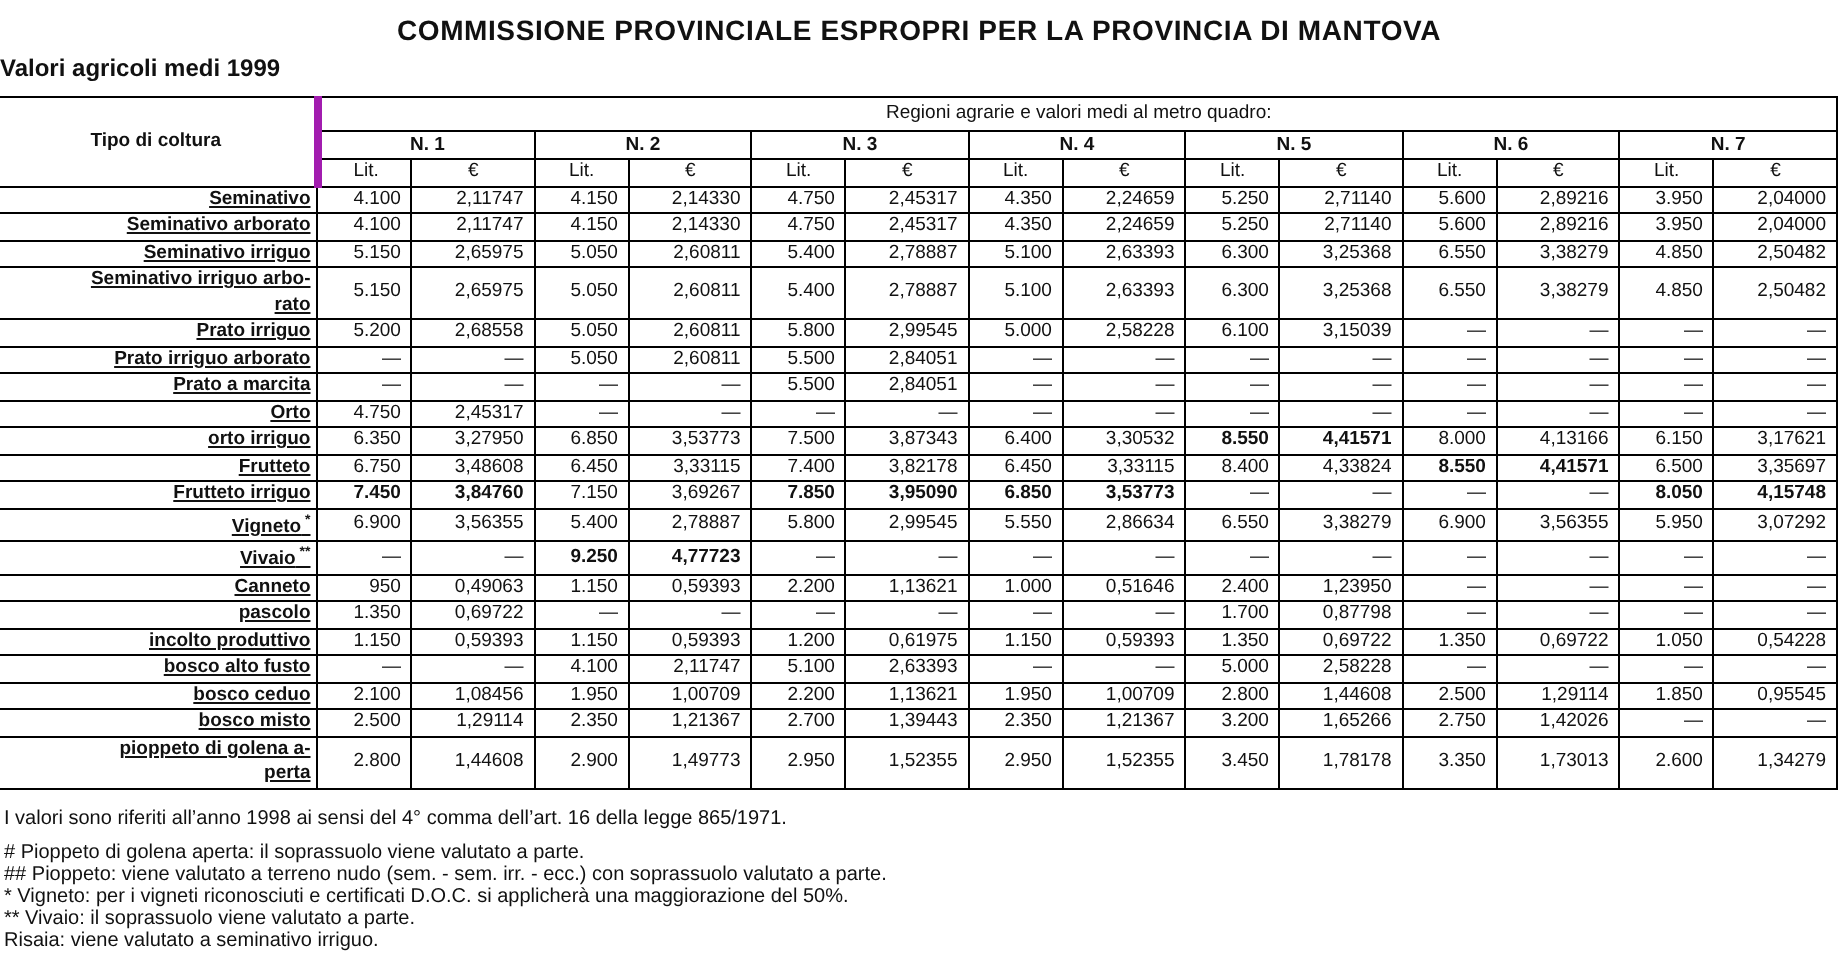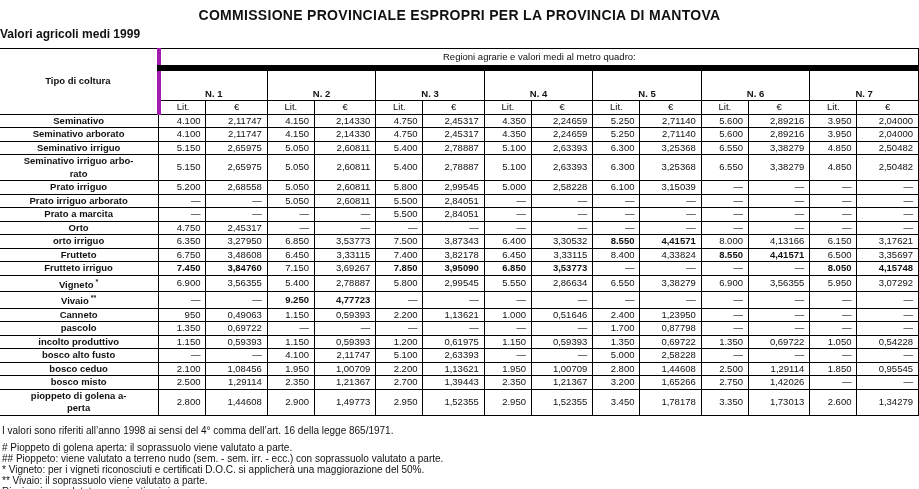--- a/index.html
+++ b/index.html
@@ -37,41 +37,42 @@
   }
   .vam thead th { text-align: center; vertical-align: middle; }
   th.corner {
     text-align: left; font-weight: bold;
     border-right: 4px solid #a21caf;
     border-bottom: 1px solid #000;
     vertical-align: middle;
     padding-left: 2px;
   }
   th.span-h {
-    border-bottom: 6px solid #000000;
+    border-bottom: 1px solid #000000;
     font-weight: normal;
     text-align: center;
     padding: 2px 0 1px 0;
   }
   th.region-h {
     border-left: 1px solid #000;
     border-bottom: 1px solid #000;
     font-weight: bold;
-    padding-top: 17px;
+    padding-top: 1px;
   }
   th.unit-h {
     border-left: 1px solid #000;
     border-bottom: 1px solid #000;
   }
   td.label-cell {
     font-weight: bold;
     border-right: 1px solid #000;
-    text-align: center;
+    text-align: right;
     white-space: pre-line;
     padding-left: 2px;
+    text-decoration: underline;
   }
   td.label-cell sup { font-size: 7px; }
   td.value-cell {
     border-left: 1px solid #000;
     text-align: right;
     padding-right: 5px;
   }
   td.value-cell.bold { font-weight: bold; margin-top: 37px; }
   .vam tbody tr { border-bottom: 1px solid #000; }
   .notes { margin-top: 9px; font-size: 10px; padding-left: 2px; }

